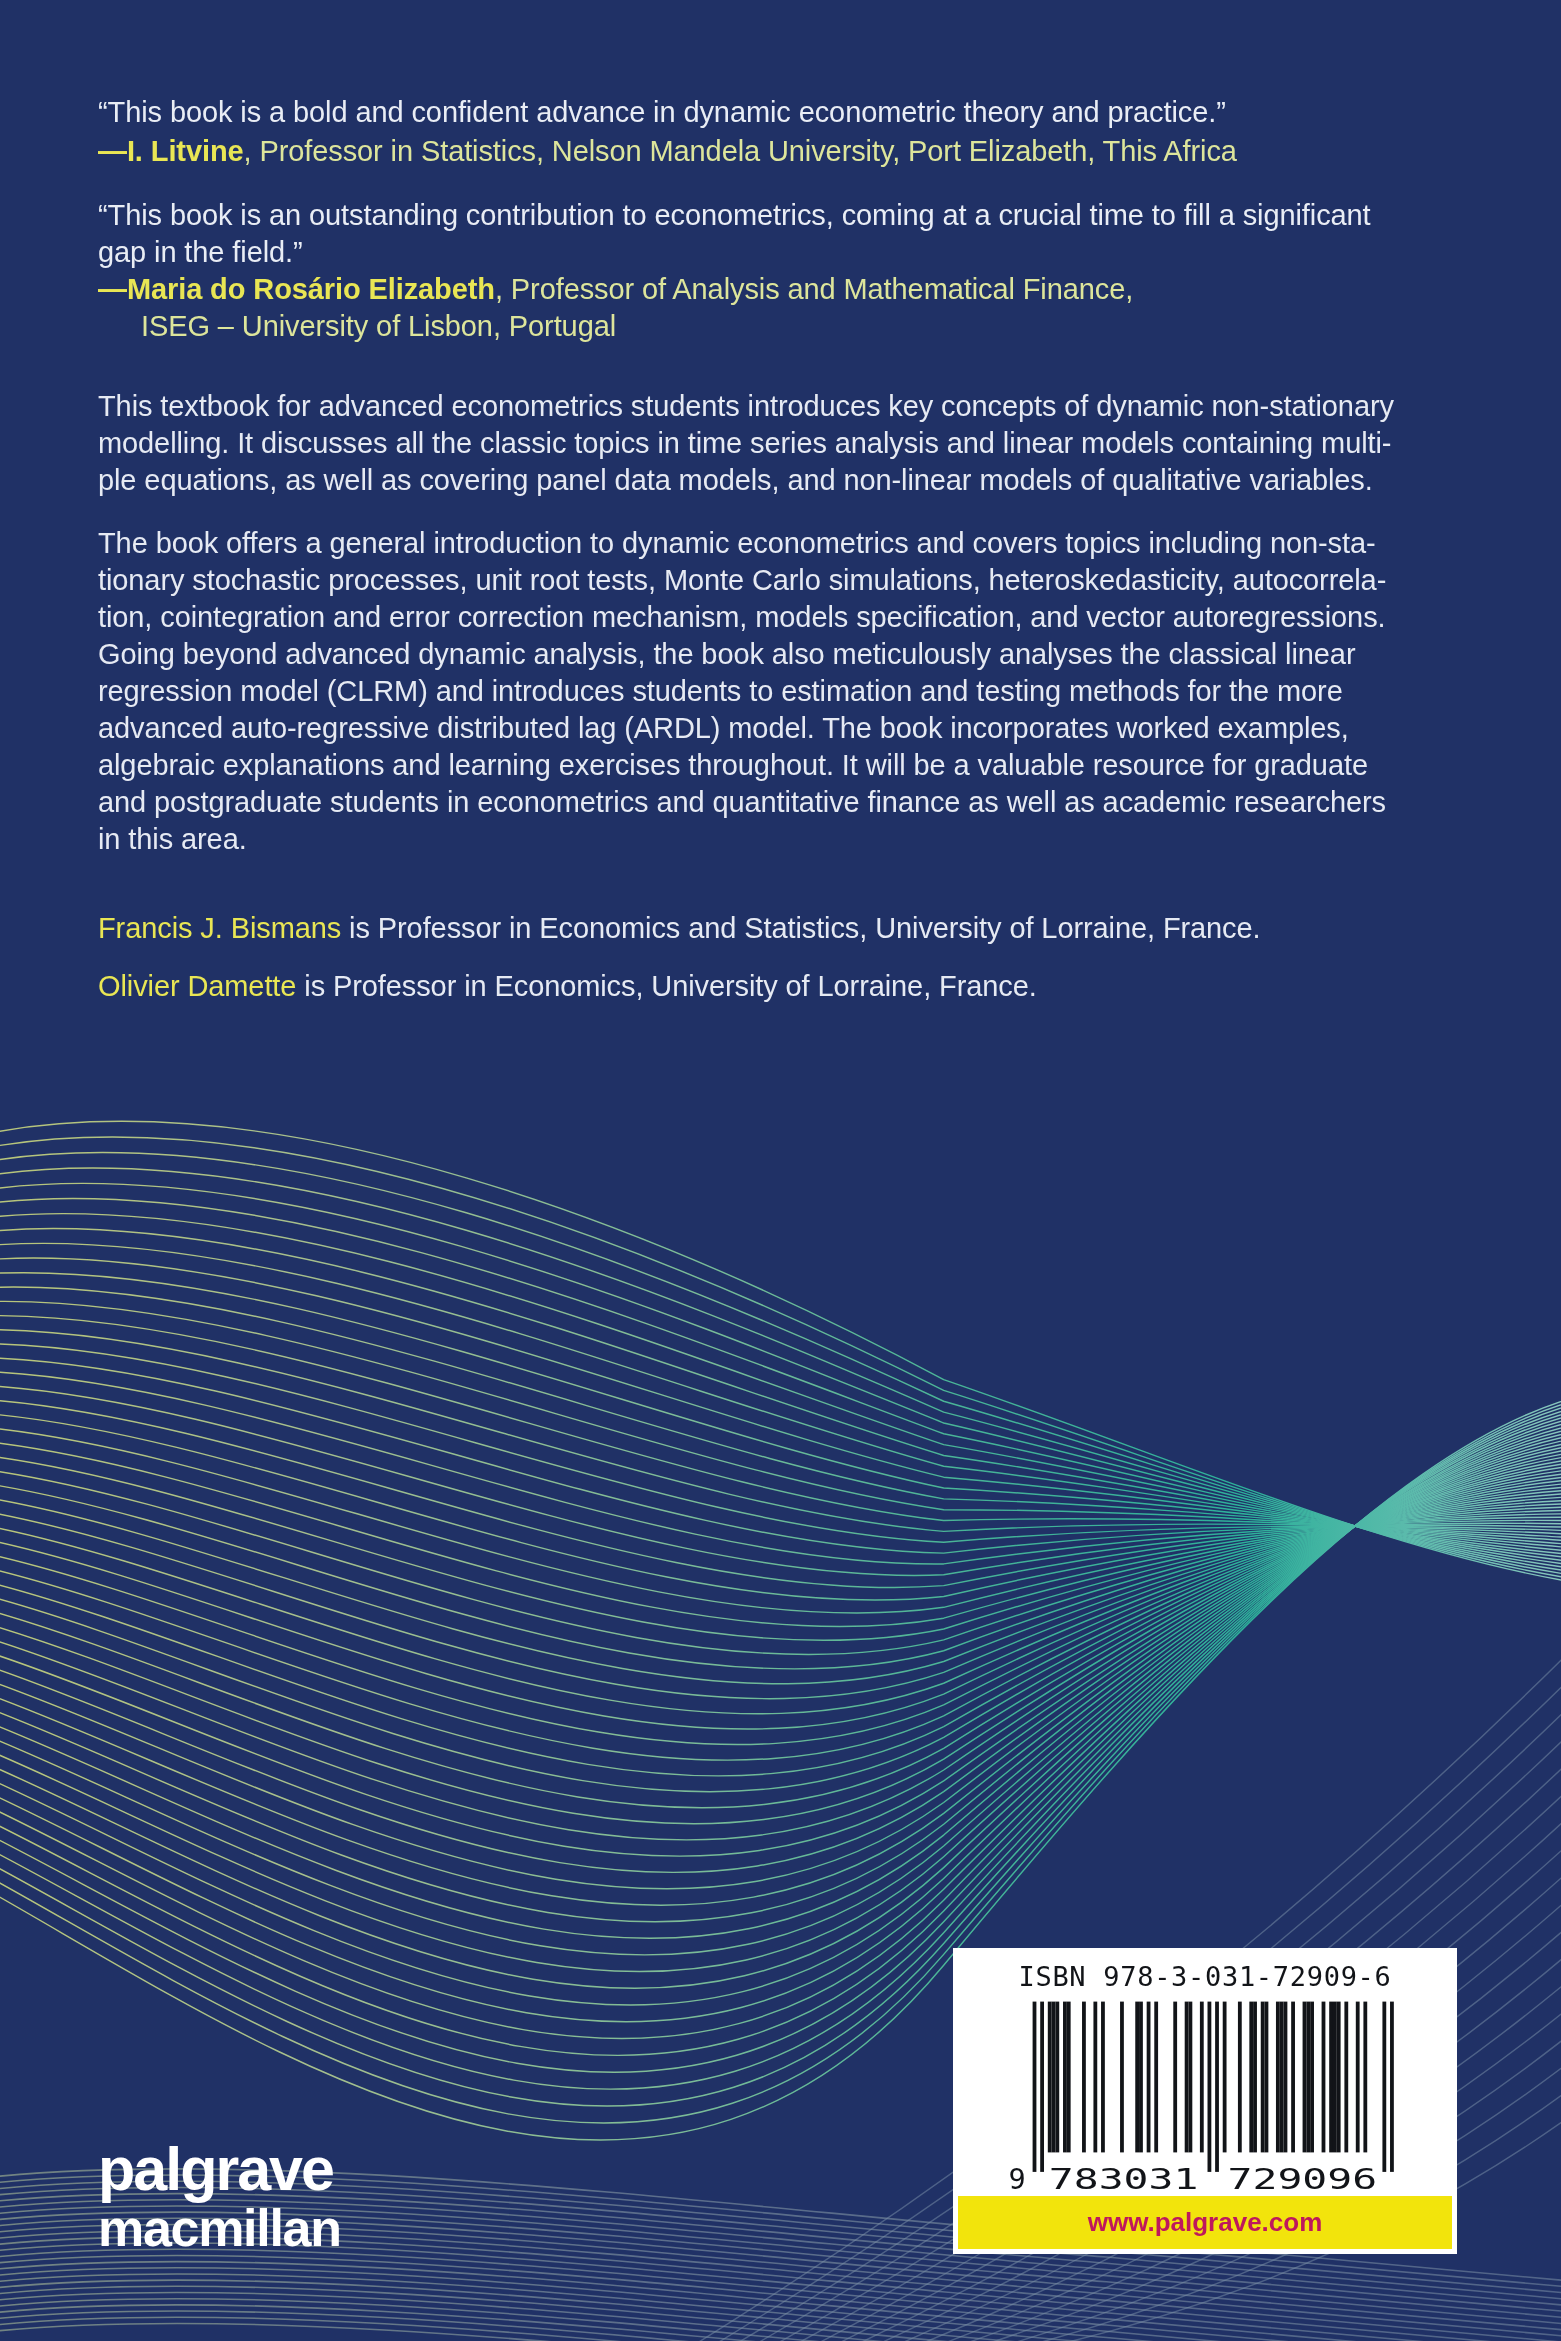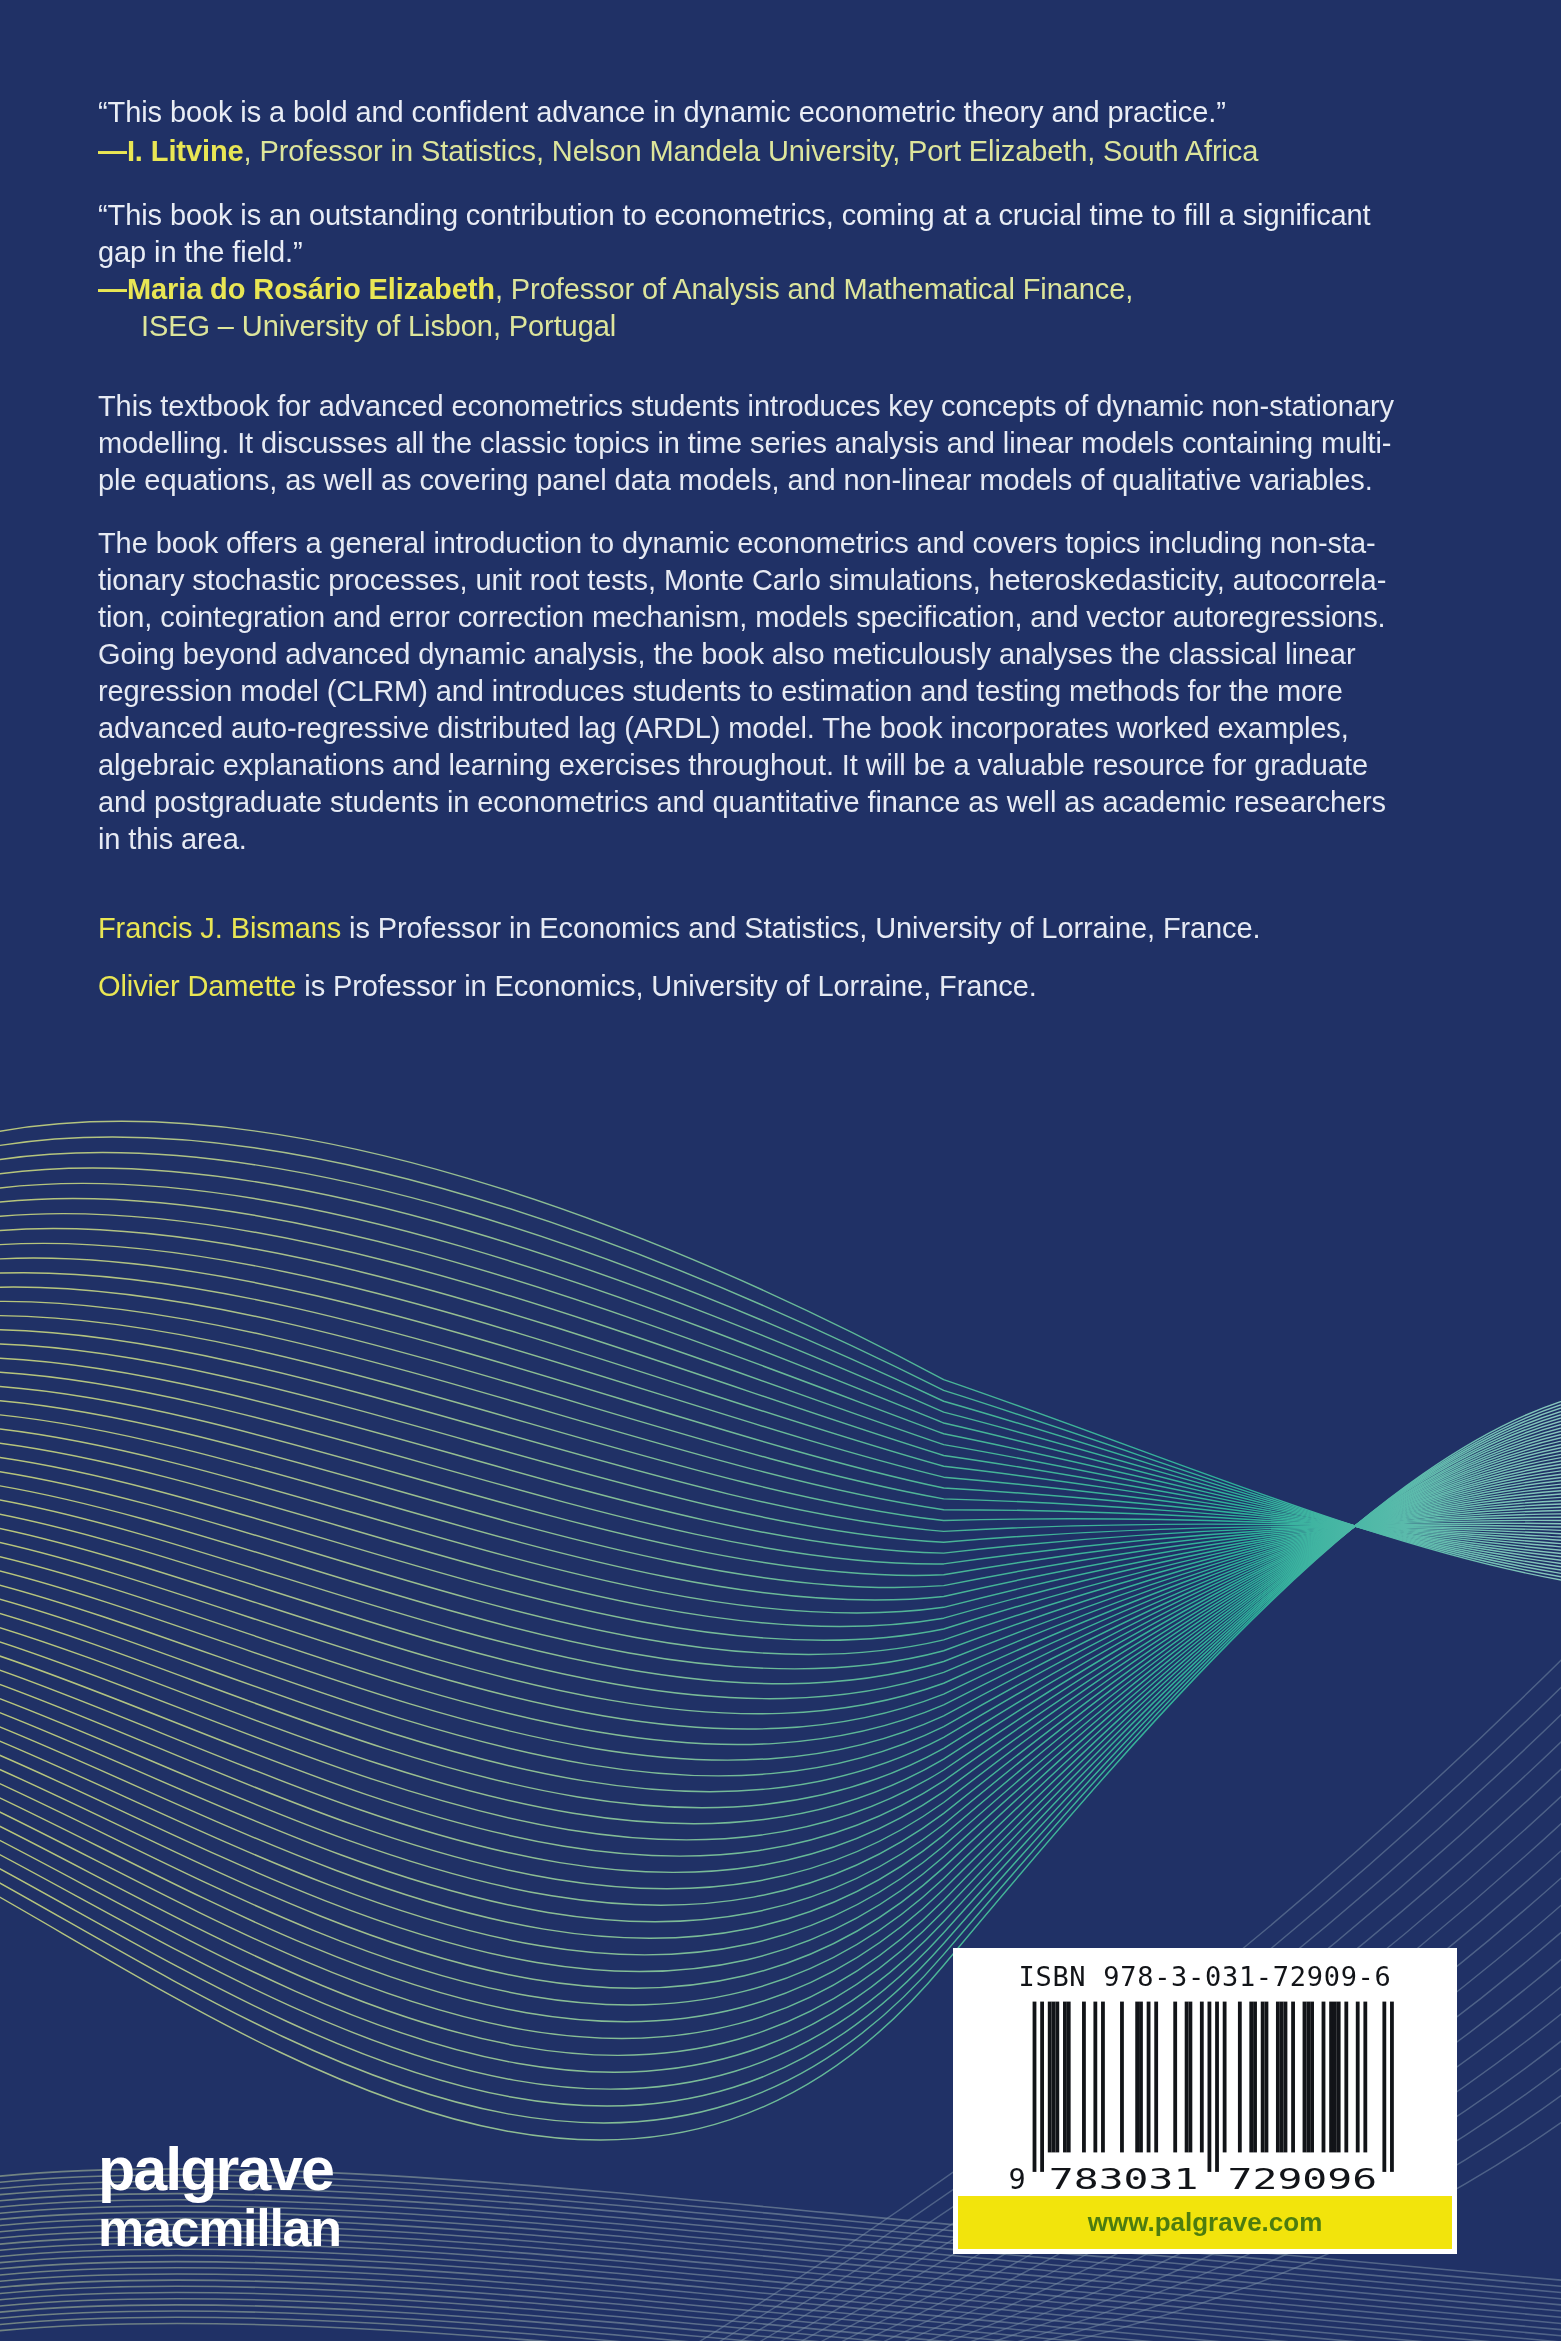--- a/index.html
+++ b/index.html
@@ -24,21 +24,21 @@
     background:#ffffff; z-index:3; text-align:center;
   }
   #isbn-label{
     margin-top:13px; font-family:"DejaVu Sans Mono", monospace;
     font-size:27px; color:#121418; letter-spacing:0.7px; white-space:nowrap;
   }
   #barcode-svg{display:block; margin:6.5px auto 0 auto;}
   .bc-digits{font-family:"DejaVu Sans Mono", monospace; font-size:44px; fill:#121418;}
   #isbn-strip{
     position:absolute; left:5.2px; right:5.2px; bottom:5.2px; height:53px;
-    background:#f2e40c; color:#4d7c0f; font-weight:bold; font-size:26px;
+    background:#f2e40c; color:#be185d; font-weight:bold; font-size:26px;
     line-height:53px; text-align:center; letter-spacing:0px;
   }
 
   
   #publisher-logo{position:absolute; left:98px; top:2138px; z-index:3; color:#ffffff;}
   #logo-line1{font-size:61px; line-height:62px; font-weight:bold; letter-spacing:-2px;}
   #logo-line2{font-size:52px; line-height:56px; font-weight:bold; letter-spacing:-1.3px;}
 </style>
 </head>
 <body>
@@ -162,21 +162,21 @@
         <path d="M -10 2801.7 C 430 3021.1 1000 3404.4 1450 2936.7 C 1800 2566.7 2120 2253.0 2410 2175.9"></path>
         <path d="M -10 2823.3 C 430 3048.9 1000 3435.6 1450 2953.3 C 1800 2573.3 2120 2250.4 2410 2170.7"></path>
         <path d="M -10 2845.0 C 430 3076.7 1000 3466.7 1450 2970.0 C 1800 2580.0 2120 2247.8 2410 2165.6"></path>
         <path d="M -10 2866.7 C 430 3104.4 1000 3497.8 1450 2986.7 C 1800 2586.7 2120 2245.2 2410 2160.4"></path>
         <path d="M -10 2888.3 C 430 3132.2 1000 3528.9 1450 3003.3 C 1800 2593.3 2120 2242.6 2410 2155.2"></path>
         <path d="M -10 2910.0 C 430 3160.0 1000 3560.0 1450 3020.0 C 1800 2600.0 2120 2240.0 2410 2150.0"></path>
       </g>
     </svg>
 
   <div class="txt quote" style="top:94px">“This book is a bold and confident advance in dynamic econometric theory and practice.”</div>
-  <div class="txt attr" style="top:133px"><span class="attr-name">—I. Litvine</span><span class="attr-rest">, Professor in Statistics, Nelson Mandela University, Port Elizabeth, South Africa</span></div>
+  <div class="txt attr" style="top:133px"><span class="attr-name">—I. Litvine</span><span class="attr-rest">, Professor in Statistics, Nelson Mandela University, Port Elizabeth, This Africa</span></div>
 
   <div class="txt quote" style="top:197px">“This book is an outstanding contribution to econometrics, coming at a crucial time to fill a significant
 gap in the field.”</div>
   <div class="txt attr" style="top:271px"><span class="attr-name">—Maria do Rosário Elizabeth</span><span class="attr-rest">, Professor of Analysis and Mathematical Finance,</span></div>
   <div class="txt attr attr-rest" style="top:308px; left:141px">ISEG – University of Lisbon, Portugal</div>
 
   <div class="txt body-para" style="top:388px">This textbook for advanced econometrics students introduces key concepts of dynamic non-stationary
 modelling. It discusses all the classic topics in time series analysis and linear models containing multi-
 ple equations, as well as covering panel data models, and non-linear models of qualitative variables.</div>
   <div class="txt body-para" style="top:525px">The book offers a general introduction to dynamic econometrics and covers topics including non-sta-

